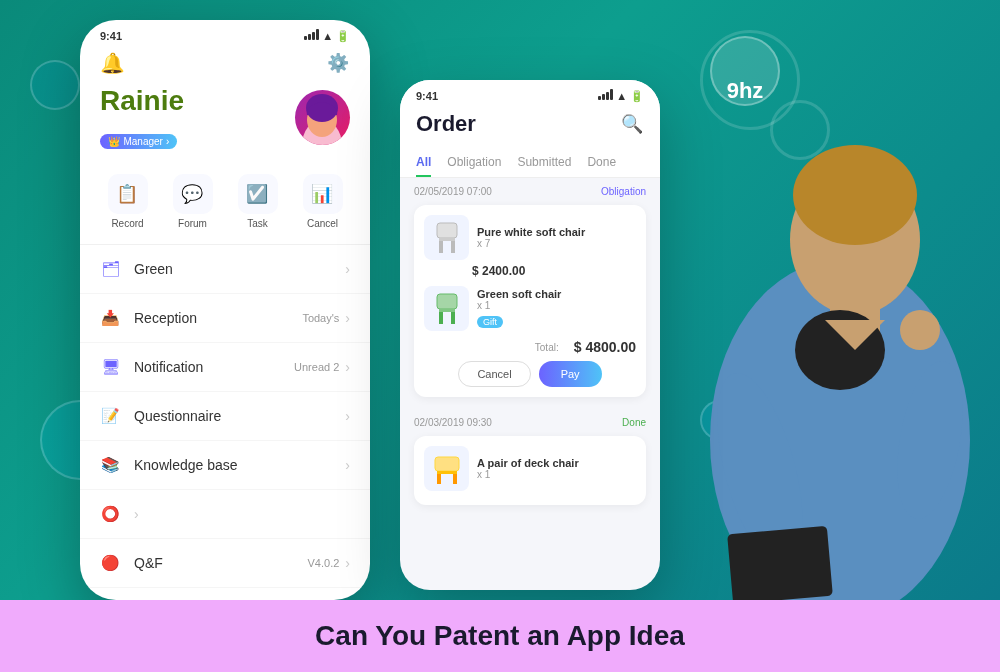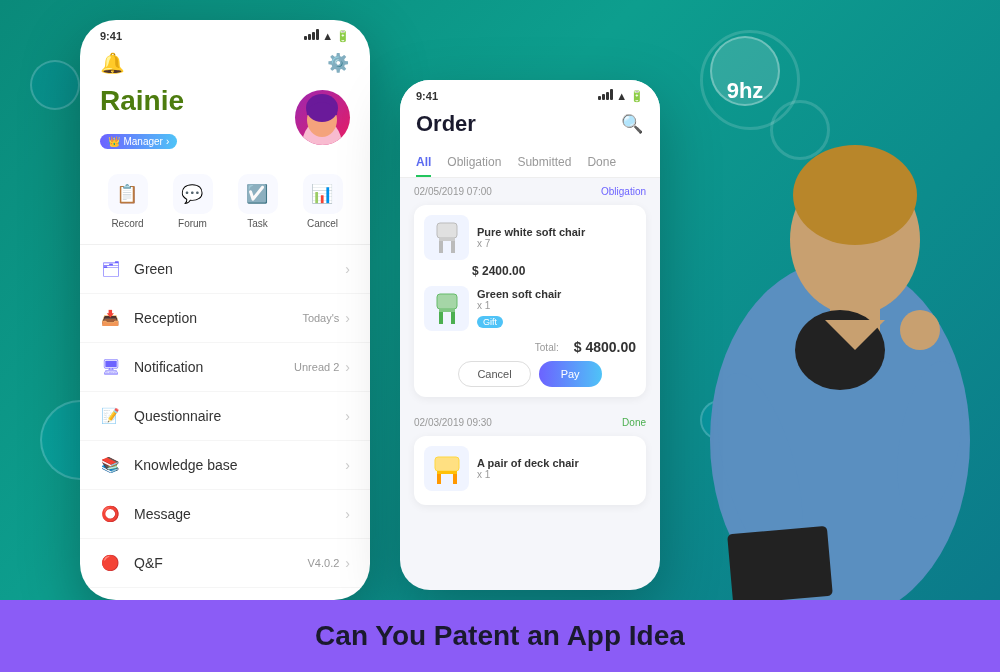--- a/index.html
+++ b/index.html
@@ -405,21 +405,21 @@
       border: none;
       padding: 6px 22px;
       border-radius: 20px;
       font-size: 11px;
       cursor: pointer;
     }
 
     
     .bottom-bar {
       height: 72px;
-      background: #8b5cf6;
+      background: #f0abfc;
       display: flex;
       align-items: center;
       justify-content: center;
     }
 
     .bottom-title {
       font-size: 28px;
       font-weight: bold;
       color: #1a1a2e;
       text-align: center;
@@ -563,21 +563,20 @@
         <span class="menu-label">Questionnaire</span>
         <span class="menu-arrow">›</span>
       </div>
       <div class="menu-item">
         <span class="menu-icon">📚</span>
         <span class="menu-label">Knowledge base</span>
         <span class="menu-arrow">›</span>
       </div>
       <div class="menu-item">
         <span class="menu-icon">⭕</span>
-        <span class="menu-label">Message</span>
         <span class="menu-arrow">›</span>
       </div>
       <div class="menu-item">
         <span class="menu-icon">🔴</span>
         <span class="menu-label">Q&amp;F</span>
         <span class="menu-badge">V4.0.2</span>
         <span class="menu-arrow">›</span>
       </div>
     </div>
   </div>

